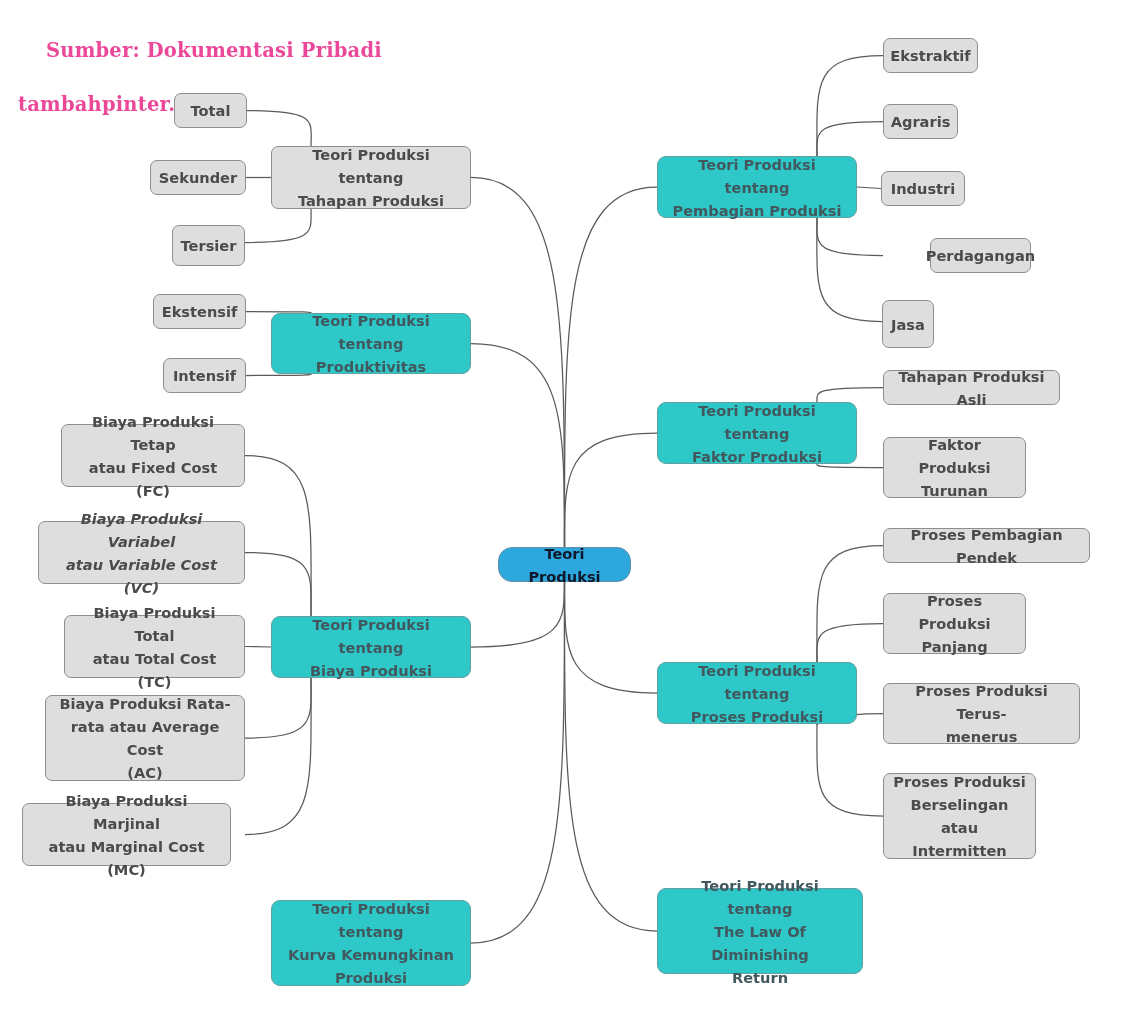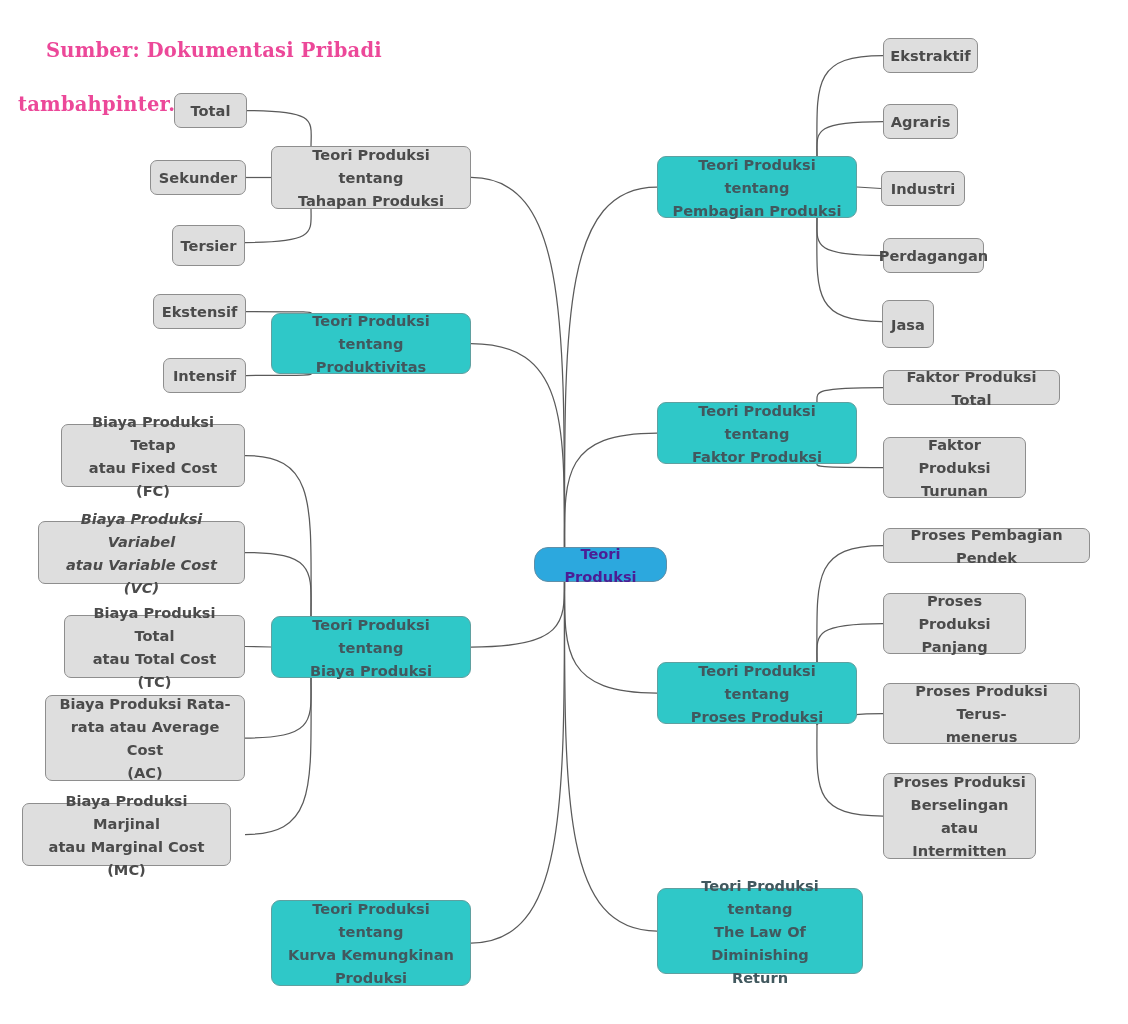--- a/index.html
+++ b/index.html
@@ -26,21 +26,21 @@
     border:1.3px solid #8e8e8e;
     background:#dedede;
     color:#4b4b4b;
     font-weight:bold;
     font-size:14.6px;
     line-height:23px;
     padding:4px 9px;
     white-space:pre-line;
   }
   .node.teal{background:#2fc8c8;border-color:#5fa0a0;color:#41585e;}
-  .node.blue{background:#2ca8de;border-color:#5f8fa8;color:#4c1d95;border-radius:14px;margin-left:36px;}
+  .node.blue{background:#2ca8de;border-color:#5f8fa8;color:#0f172a;border-radius:14px;}
   .node.pill{border-radius:7px;}
   .node span{display:block;}
 </style>
 </head>
 <body>
 
 <div id="stage">
 
   <svg id="edges" viewBox="0 0 1128 1024" preserveAspectRatio="none">
       <path d="M564.5,549 C564.5,318.66999999999996 566,177.5 471,177.5" fill="none" stroke="#5a5a5a" stroke-width="1.25"></path>
@@ -104,25 +104,25 @@
       <div class="node pill" style="left: 22px; top: 803px; width: 209px; height: 63px;"><span>Biaya Produksi Marjinal
 atau Marginal Cost (MC)</span></div>
       <div class="node teal" style="left: 271px; top: 900px; width: 200px; height: 86px;"><span>Teori Produksi tentang
 Kurva Kemungkinan
 Produksi</span></div>
       <div class="node teal" style="left: 657px; top: 156px; width: 200px; height: 62px;"><span>Teori Produksi tentang
 Pembagian Produksi</span></div>
       <div class="node pill" style="left: 883px; top: 38px; width: 95px; height: 35px;"><span>Ekstraktif</span></div>
       <div class="node pill" style="left: 883px; top: 104px; width: 75px; height: 35px;"><span>Agraris</span></div>
       <div class="node pill" style="left: 881px; top: 171px; width: 84px; height: 35px;"><span>Industri</span></div>
-      <div class="node pill" style="left: 883px; top: 238px; width: 101px; height: 35px;"><span>Perdagangan</span></div>
+      <div class="node pill" style="left: 930px; top: 238px; width: 101px; height: 35px;"><span>Perdagangan</span></div>
       <div class="node pill" style="left: 882px; top: 300px; width: 52px; height: 48px;"><span>Jasa</span></div>
       <div class="node teal" style="left: 657px; top: 402px; width: 200px; height: 62px;"><span>Teori Produksi tentang
 Faktor Produksi</span></div>
-      <div class="node pill" style="left: 883px; top: 370px; width: 177px; height: 35px;"><span>Faktor Produksi Total</span></div>
+      <div class="node pill" style="left: 883px; top: 370px; width: 177px; height: 35px;"><span>Tahapan Produksi Asli</span></div>
       <div class="node pill" style="left: 883px; top: 437px; width: 143px; height: 61px;"><span>Faktor Produksi
 Turunan</span></div>
       <div class="node teal" style="left: 657px; top: 662px; width: 200px; height: 62px;"><span>Teori Produksi tentang
 Proses Produksi</span></div>
       <div class="node pill" style="left: 883px; top: 528px; width: 207px; height: 35px;"><span>Proses Pembagian Pendek</span></div>
       <div class="node pill" style="left: 883px; top: 593px; width: 143px; height: 61px;"><span>Proses Produksi
 Panjang</span></div>
       <div class="node pill" style="left: 883px; top: 683px; width: 197px; height: 61px;"><span>Proses Produksi Terus-
 menerus</span></div>
       <div class="node pill" style="left: 883px; top: 773px; width: 153px; height: 86px;"><span>Proses Produksi

